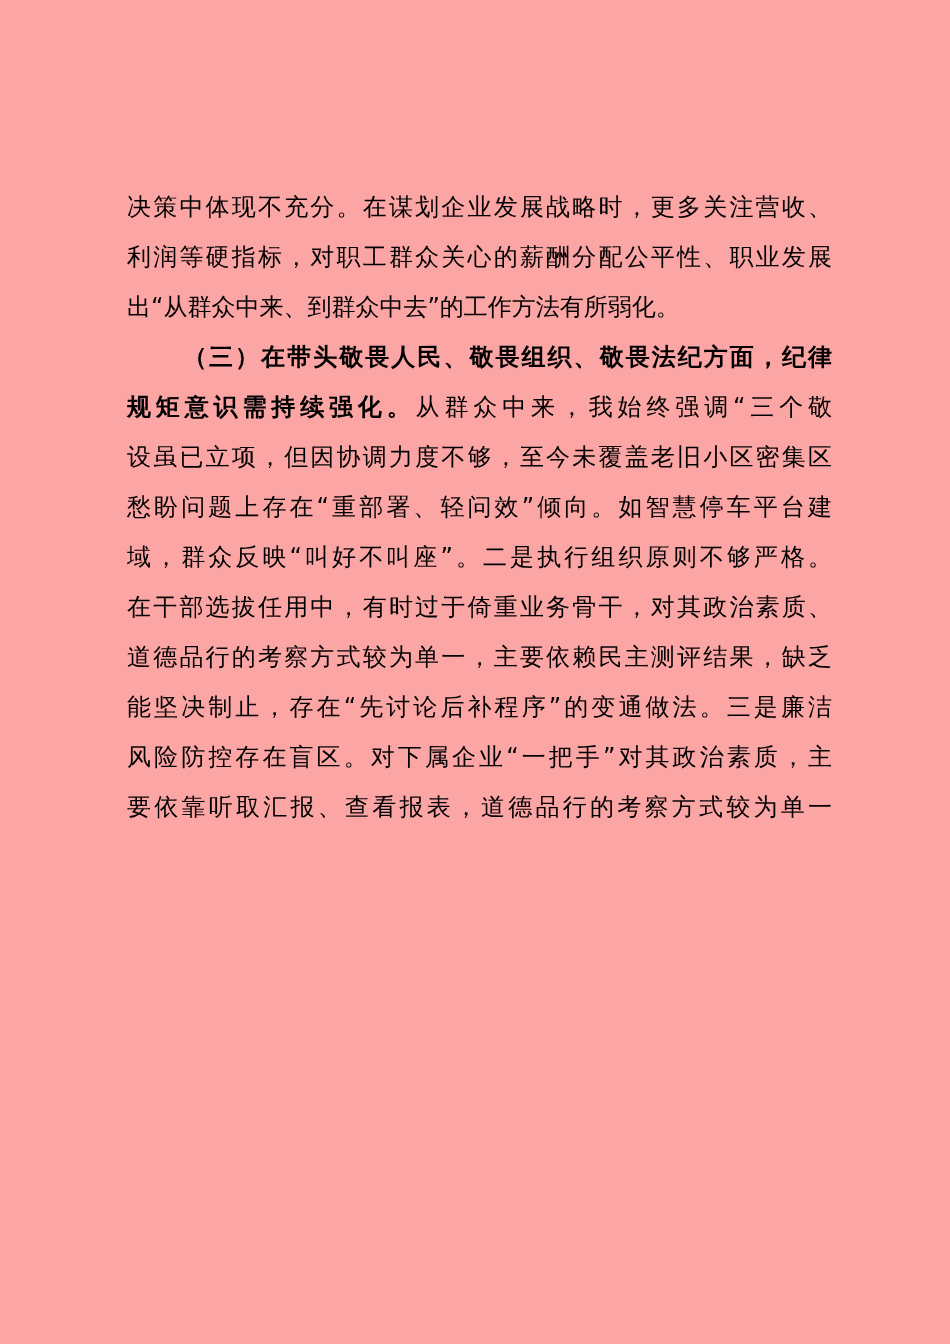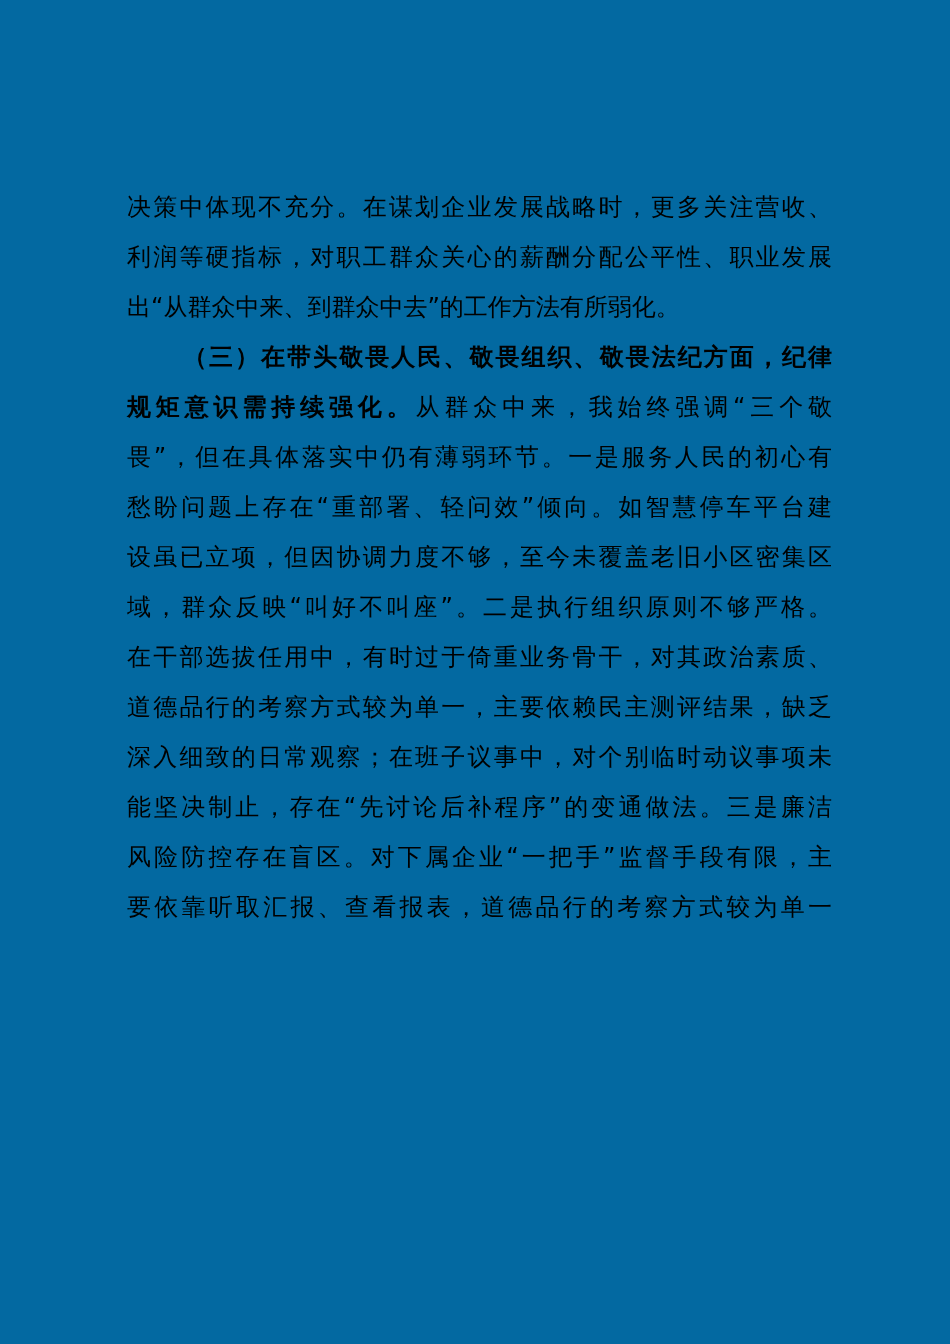--- a/index.html
+++ b/index.html
@@ -1,39 +1,37 @@
 <!DOCTYPE html>
 <html><head>
 <meta charset="utf-8">
 <style>
   html, body { margin: 0; padding: 0; background: #ffffff; }
   body { width: 950px; height: 1344px; position: relative; overflow: hidden;
          font-family: "DejaVu Sans", "Liberation Sans", sans-serif; color: #000; }
-  .page { position: absolute; left: 0; top: 0; width: 950px; height: 1344px; background: #0369a1; }
+  .page { position: absolute; left: 0; top: 0; width: 950px; height: 1344px; background: #fca5a5; }
   .text { position: absolute; left: 127px; top: 182px; width: 705px; }
   .line { height: 50px; line-height: 50px; font-size: 24px; white-space: nowrap;
           text-align: justify; text-align-last: justify; letter-spacing: 0; }
   .line.last { text-align-last: left; }
   .line.indent { padding-left: 56px; }
   .b { font-weight: bold; }
 </style>
 </head>
 <body>
 
 <div class="page">
   <div class="text">
     <div class="line"><span>决策中体现不充分。在谋划企业发展战略时，更多关注营收、</span></div>
     <div class="line"><span>利润等硬指标，对职工群众关心的薪酬分配公平性、职业发展</span></div>
     <div class="line last"><span>出“从群众中来、到群众中去”的工作方法有所弱化。</span></div>
     <div class="line indent"><span class="b">（三）在带头敬畏人民、敬畏组织、敬畏法纪方面，纪律</span></div>
     <div class="line"><span class="b">规矩意识需持续强化。</span><span>从群众中来，我始终强调“三个敬</span></div>
-    <div class="line"><span>畏”，但在具体落实中仍有薄弱环节。一是服务人民的初心有</span></div>
+    <div class="line"><span>设虽已立项，但因协调力度不够，至今未覆盖老旧小区密集区</span></div>
     <div class="line"><span>愁盼问题上存在“重部署、轻问效”倾向。如智慧停车平台建</span></div>
-    <div class="line"><span>设虽已立项，但因协调力度不够，至今未覆盖老旧小区密集区</span></div>
     <div class="line"><span>域，群众反映“叫好不叫座”。二是执行组织原则不够严格。</span></div>
     <div class="line"><span>在干部选拔任用中，有时过于倚重业务骨干，对其政治素质、</span></div>
     <div class="line"><span>道德品行的考察方式较为单一，主要依赖民主测评结果，缺乏</span></div>
-    <div class="line"><span>深入细致的日常观察；在班子议事中，对个别临时动议事项未</span></div>
     <div class="line"><span>能坚决制止，存在“先讨论后补程序”的变通做法。三是廉洁</span></div>
-    <div class="line"><span>风险防控存在盲区。对下属企业“一把手”监督手段有限，主</span></div>
+    <div class="line"><span>风险防控存在盲区。对下属企业“一把手”对其政治素质，主</span></div>
     <div class="line"><span>要依靠听取汇报、查看报表，道德品行的考察方式较为单一</span></div>
   </div>
 </div>
 
 </body></html>

